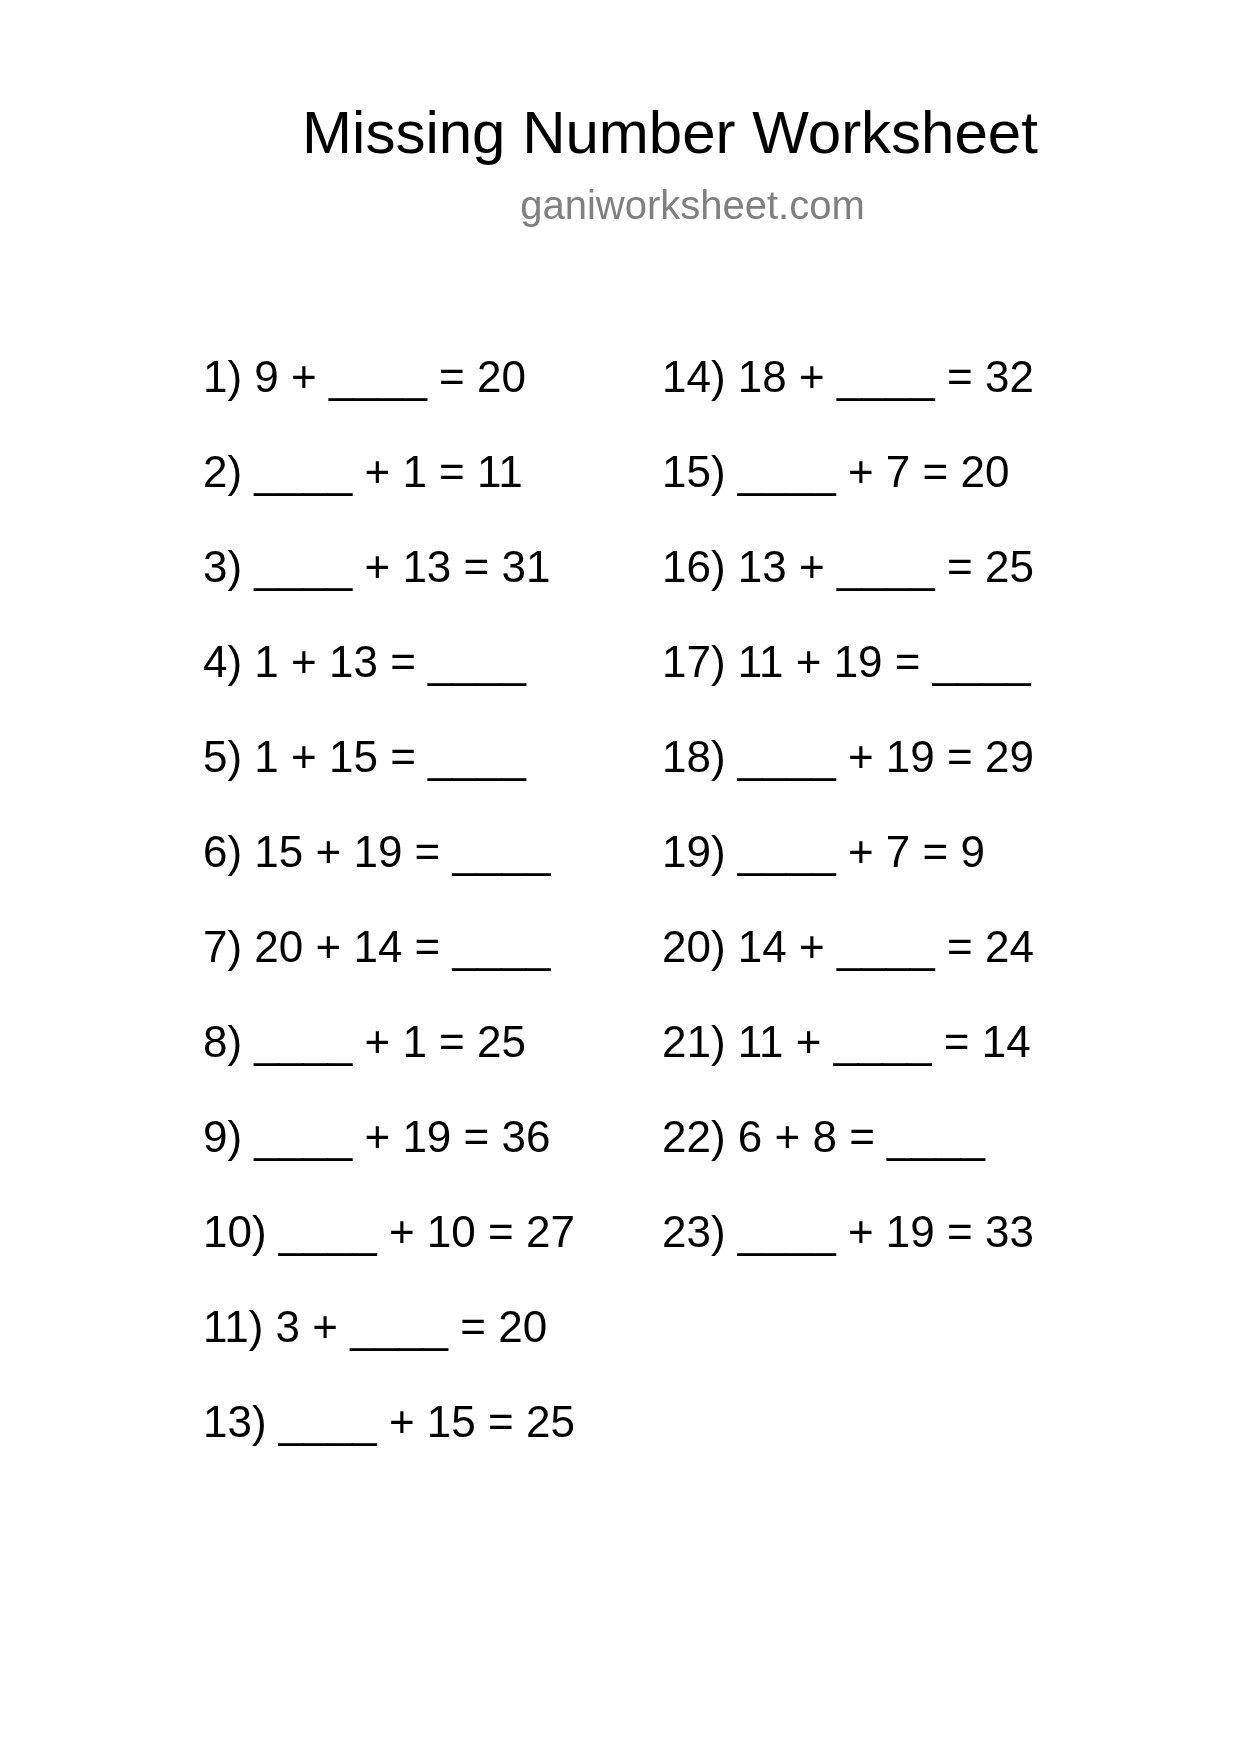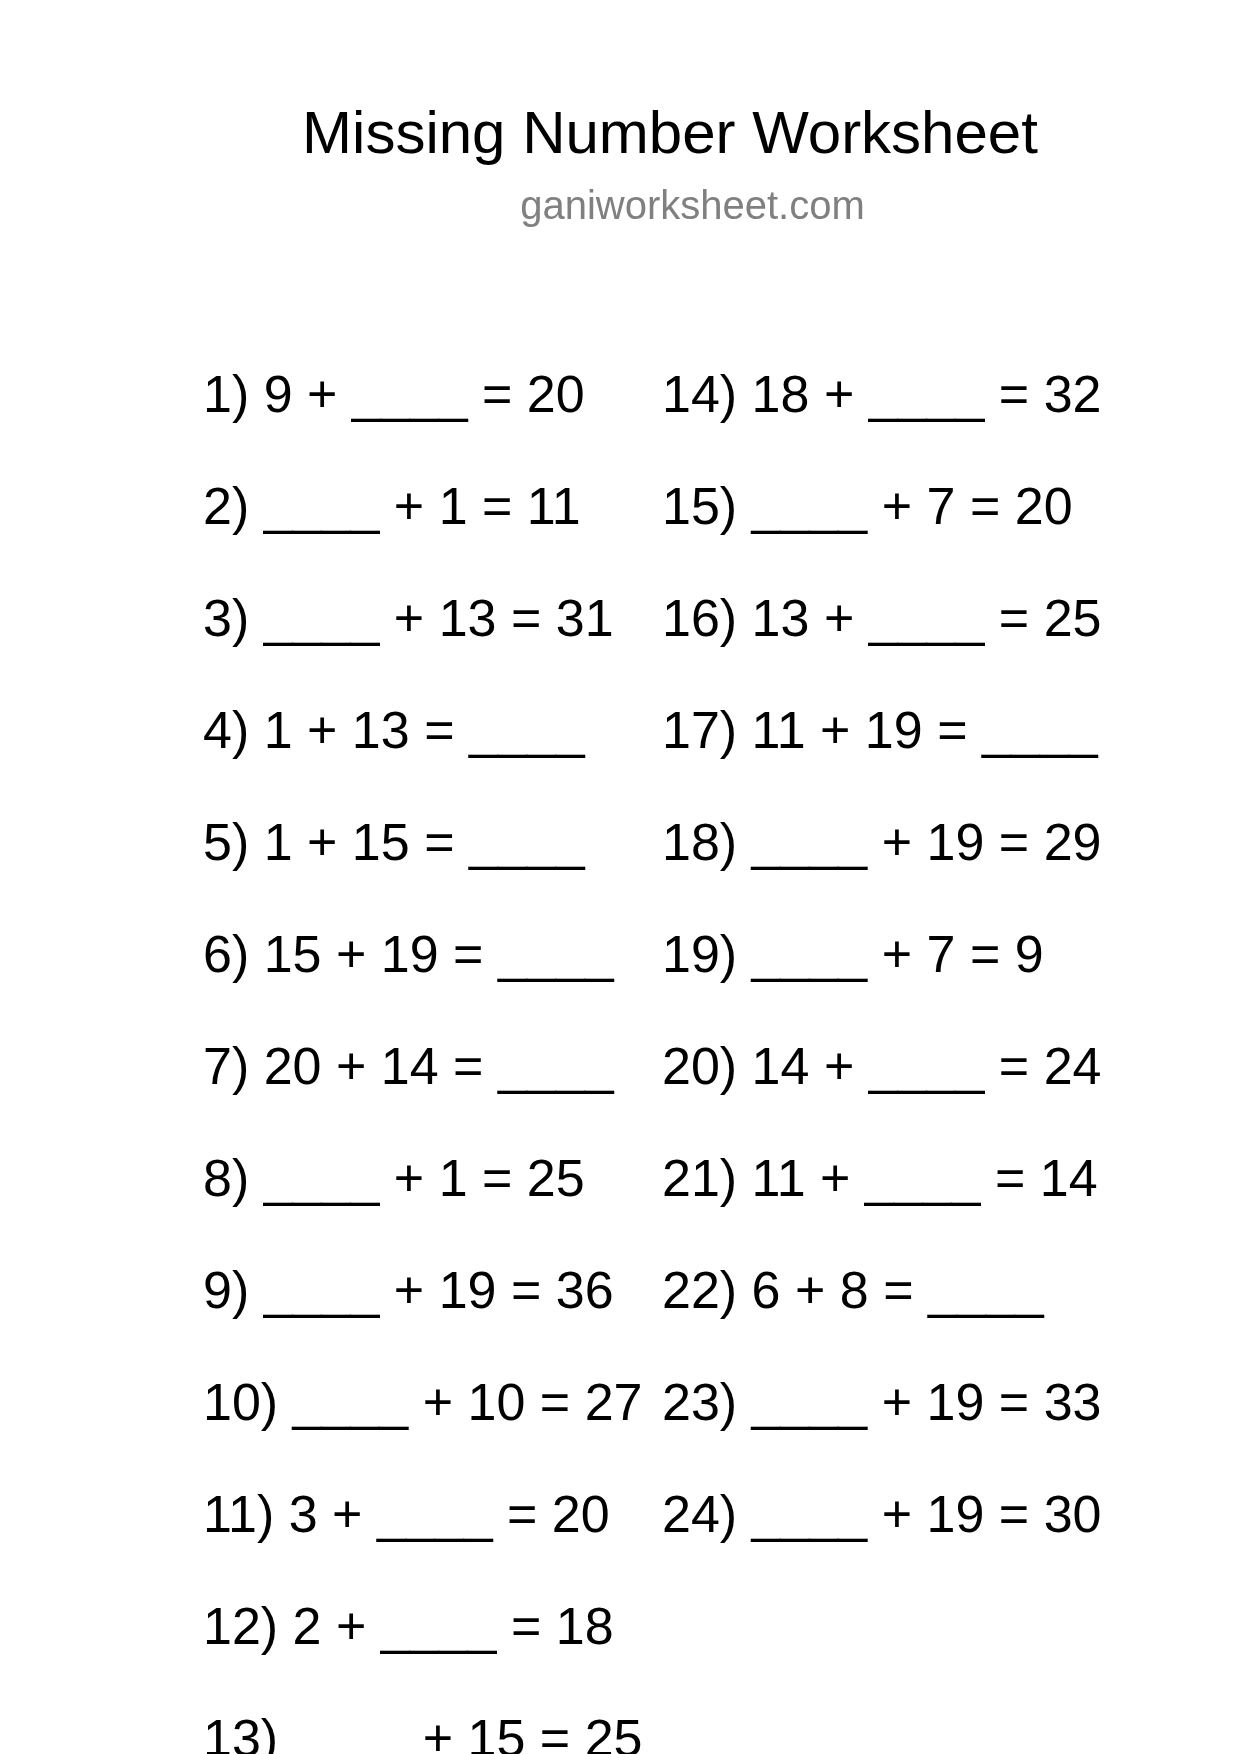--- a/index.html
+++ b/index.html
@@ -37,53 +37,50 @@
       white-space: nowrap;
     }
     .column {
       position: absolute;
       top: 350px;
     }
     .col-left { left: 203px; }
     .col-right { left: 662px; }
     .problem {
       height: 95px;
-      font-size: 52px;
+      font-size: 44px;
       line-height: 54px;
       white-space: pre;
-      margin-top: 17px;
     }
   </style>
 </head>
 <body>
 
 <div class="title">Missing Number Worksheet</div>
 <div class="subtitle">ganiworksheet.com</div>
 
 <div class="column col-left">
   <div class="problem">1) 9 + ____ = 20</div>
   <div class="problem">2) ____ + 1 = 11</div>
   <div class="problem">3) ____ + 13 = 31</div>
   <div class="problem">4) 1 + 13 = ____</div>
   <div class="problem">5) 1 + 15 = ____</div>
   <div class="problem">6) 15 + 19 = ____</div>
   <div class="problem">7) 20 + 14 = ____</div>
   <div class="problem">8) ____ + 1 = 25</div>
   <div class="problem">9) ____ + 19 = 36</div>
   <div class="problem">10) ____ + 10 = 27</div>
   <div class="problem">11) 3 + ____ = 20</div>
-  <div class="problem">12) 2 + ____ = 18</div>
   <div class="problem">13) ____ + 15 = 25</div>
 </div>
 
 <div class="column col-right">
   <div class="problem">14) 18 + ____ = 32</div>
   <div class="problem">15) ____ + 7 = 20</div>
   <div class="problem">16) 13 + ____ = 25</div>
   <div class="problem">17) 11 + 19 = ____</div>
   <div class="problem">18) ____ + 19 = 29</div>
   <div class="problem">19) ____ + 7 = 9</div>
   <div class="problem">20) 14 + ____ = 24</div>
   <div class="problem">21) 11 + ____ = 14</div>
   <div class="problem">22) 6 + 8 = ____</div>
   <div class="problem">23) ____ + 19 = 33</div>
-  <div class="problem">24) ____ + 19 = 30</div>
 </div>
 
 </body></html>

